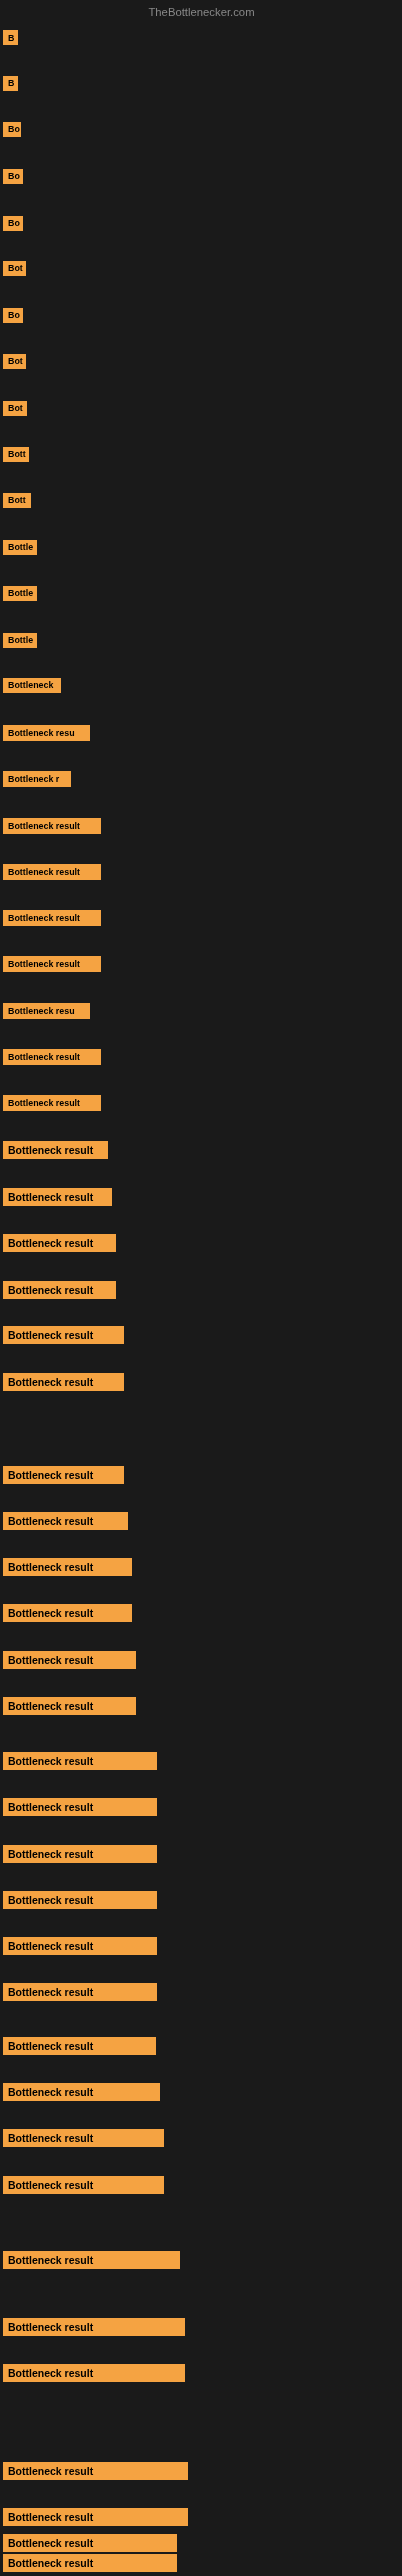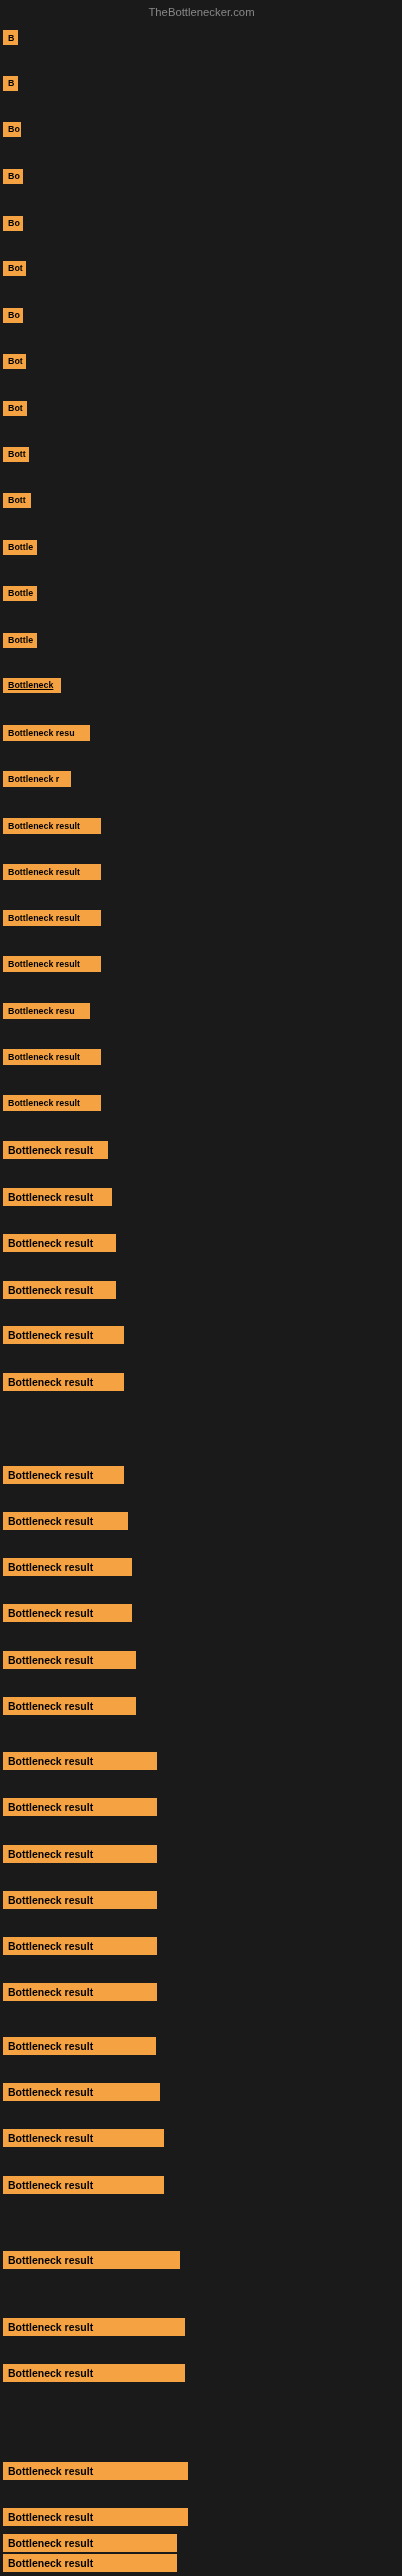--- a/index.html
+++ b/index.html
@@ -91,21 +91,21 @@
     </div>
     <div class="bottleneck-item" style="position: absolute; top: 516px; left: 3.2px;">
       <span class="bottleneck-label" style="width: 34px; height: 14.5px; display: inline-flex; align-items: center; font-size: 8.9px;">Bottle</span>
     </div>
     <div class="bottleneck-item" style="position: absolute; top: 562px; left: 3.2px;">
       <span class="bottleneck-label" style="width: 34px; height: 14.5px; display: inline-flex; align-items: center; font-size: 8.9px;">Bottle</span>
     </div>
     <div class="bottleneck-item" style="position: absolute; top: 609px; left: 3.2px;">
       <span class="bottleneck-label" style="width: 34px; height: 14.5px; display: inline-flex; align-items: center; font-size: 8.9px;">Bottle</span>
     </div>
-    <div class="bottleneck-item" style="position: absolute; top: 654px; left: 3.2px; text-decoration: underline;">
+    <div class="bottleneck-item" style="position: absolute; top: 654px; left: 3.2px;">
       <span class="bottleneck-label" style="width: 58px; height: 14.5px; display: inline-flex; align-items: center; font-size: 8.9px;">Bottleneck</span>
     </div>
     <div class="bottleneck-item" style="position: absolute; top: 701px; left: 3.2px;">
       <span class="bottleneck-label" style="width: 87px; height: 16px; display: inline-flex; align-items: center; font-size: 8.9px;">Bottleneck resu</span>
     </div>
     <div class="bottleneck-item" style="position: absolute; top: 747px; left: 3.2px;">
       <span class="bottleneck-label" style="width: 68px; height: 16px; display: inline-flex; align-items: center; font-size: 8.9px;">Bottleneck r</span>
     </div>
     <div class="bottleneck-item" style="position: absolute; top: 794px; left: 3.2px;">
       <span class="bottleneck-label" style="width: 98px; height: 16px; display: inline-flex; align-items: center; font-size: 8.9px;">Bottleneck result</span>

